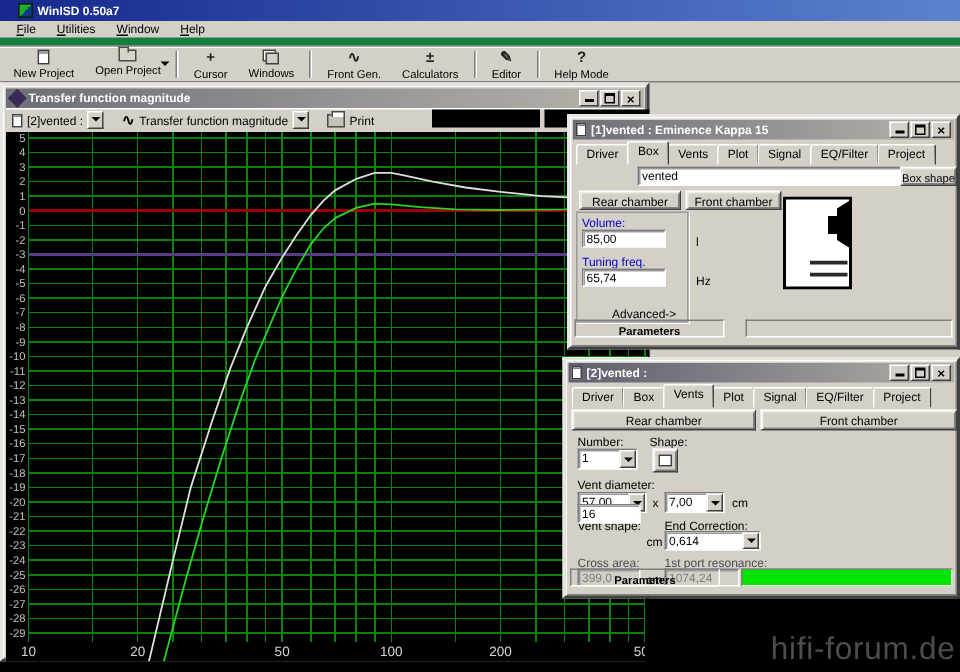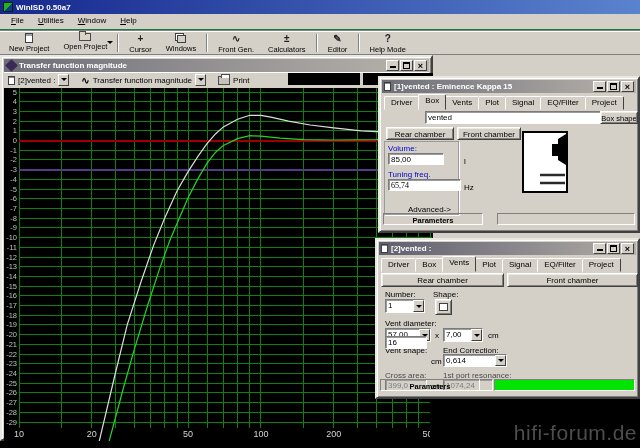--- a/index.html
+++ b/index.html
@@ -27,23 +27,23 @@
   .blue{color:#0000cc}
   .graylbl{color:#4a4a4a}
   .btn{position:absolute;background:#d4d0c8;border:1px solid;border-color:#fff #404040 #404040 #fff;box-shadow:inset 1px 1px 0 #eceae4, inset -1px -1px 0 #808080;text-align:center;white-space:nowrap}
   .statstrip{position:absolute;left:3px;right:3px;bottom:2px;height:16px;display:flex;gap:14px}
   .statcell{height:12px;border:1px solid;border-color:#808080 #fff #fff #808080;padding-top:2px}
   .statcell.pbtn{width:100px;text-align:center;font-weight:bold;font-size:7.5px}
   .statcell.rest{flex:1}
   .greenfill{background:#00e400}
 
   
-  .main-title{position:absolute;left:0;top:0;width:640px;height:14px;background:linear-gradient(90deg,#16288e,#5a83ce);display:flex;align-items:center;gap:3px;padding:0 3px;color:#fff;font-weight:bold}
+  .main-title{position:absolute;left:0;top:0;width:640px;height:14px;background:linear-gradient(90deg,#16288e,#5a83ce);display:flex;align-items:center;gap:3px;padding:0 12px;color:#fff;font-weight:bold}
   .app-ico{width:10px;height:10px;background:linear-gradient(135deg,#1fb41f 0 50%,#103a8c 50% 100%);border:1px solid #04230b}
-  .menubar{position:absolute;left:0;top:14px;width:640px;height:16px;background:#d4d0c8;border-bottom:1px solid #15803d;display:flex;align-items:flex-start;padding-left:4px}
+  .menubar{position:absolute;left:0;top:14px;width:640px;height:16px;background:#d4d0c8;border-bottom:5px solid #15803d;display:flex;align-items:center;padding-left:4px}
   .menu-item{padding:2px 7px}
   .toolbar{position:absolute;left:0;top:30px;width:640px;height:25px;background:#d4d0c8;border-top:1px solid #808080;box-shadow:inset 0 1px 0 #fff, inset 0 -1px 0 #808080;display:flex;align-items:stretch;padding:1px 2px}
   .tb-btn{position:relative;display:flex;flex-direction:column;align-items:center;justify-content:flex-start;padding:1px 7px 0 7px;min-width:34px}
   .tb-ico{height:11px;display:flex;align-items:center;justify-content:center;font-size:10px;line-height:10px;color:#222;font-weight:bold}
   .tb-label{font-size:7.5px;margin-top:1px;white-space:nowrap}
   .tb-sep{width:2px;margin:2px 3px;border-left:1px solid #808080;border-right:1px solid #fff}
   .tb-caret{position:absolute;right:1px;top:9px;width:0;height:0;border:3px solid transparent;border-top:3px solid #000}
   .ico-newdoc{width:8px;height:10px;background:#fff;border:1px solid #404040;box-shadow:inset 0 2px 0 #9aa0a8}
   .ico-folder{width:12px;height:8px;background:#d8d4c8;border:1px solid #4a4a4a;position:relative}
   .ico-folder:before{content:"";position:absolute;left:-1px;top:-3px;width:5px;height:3px;background:#d8d4c8;border:1px solid #4a4a4a;border-bottom:none}
@@ -305,21 +305,21 @@
     <div class="btn" style="left:220px;top:33px;width:38px;height:13px;font-size:7.5px;padding-top:2px">Box shape</div>
 
     <div class="btn chambtn" style="left:6px;top:49px;width:68px;height:13px">Rear chamber</div>
     <div class="btn chambtn" style="left:77px;top:49px;width:64px;height:13px">Front chamber</div>
 
     <div style="position:absolute;left:4px;top:63px;width:75px;height:74px;border:1px solid #9a9a9a;box-shadow:1px 1px 0 #fff"></div>
     <span class="lbl blue" style="left:8px;top:66px">Volume:</span>
     <input class="inp" style="left: 8px; top: 75px; width: 56px; height: 12px;" value="85,00">
     <span class="lbl" style="left:84px;top:79px">l</span>
     <span class="lbl blue" style="left:8px;top:92px">Tuning freq.</span>
-    <input class="inp" style="left: 8px; top: 101px; width: 73px; height: 12px; font-family: Liberation Serif, serif;" value="65,74">
+    <input class="inp" style="left: 8px; top: 101px; width: 56px; height: 12px;" value="65,74">
     <span class="lbl" style="left:84px;top:105px">Hz</span>
     <span class="lbl" style="left:28px;top:127px">Advanced-&gt;</span>
 
     <div class="boxdraw">
       <svg width="46" height="62" viewBox="0 0 46 62">
         <rect x="1" y="1" width="44" height="60" fill="#ffffff" stroke="#000" stroke-width="2"></rect>
         <rect x="30" y="13" width="6" height="12" fill="#000"></rect>
         <polygon points="36,8 44,3 44,34 36,29" fill="#000"></polygon>
         <line x1="18" y1="44" x2="43" y2="44" stroke="#2a2a2a" stroke-width="2.5"></line>
         <line x1="18" y1="52" x2="43" y2="52" stroke="#2a2a2a" stroke-width="2.5"></line>

